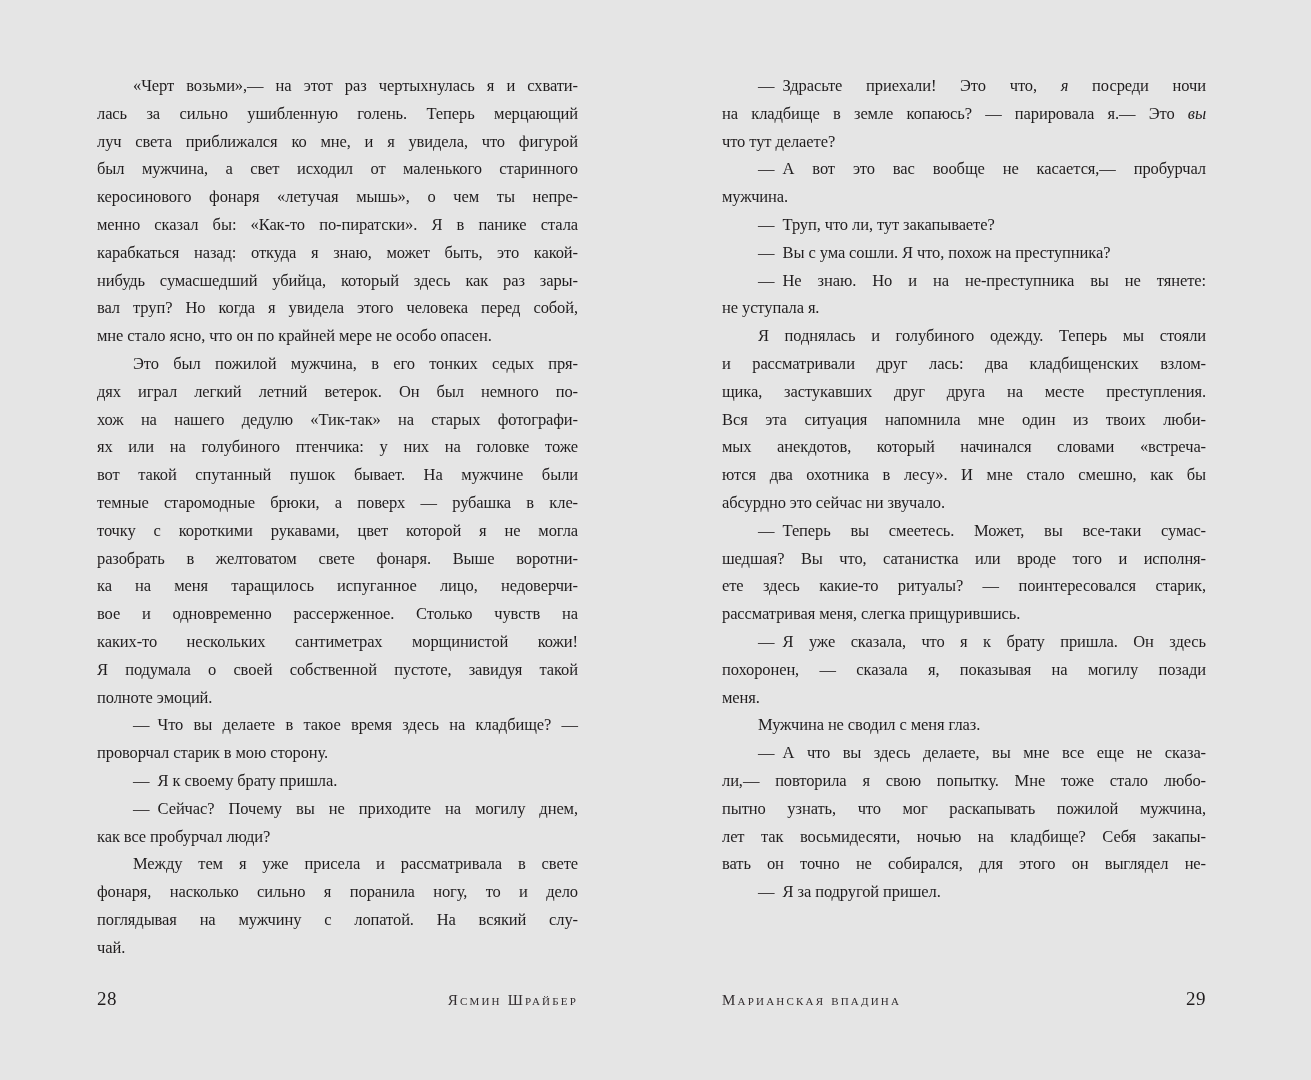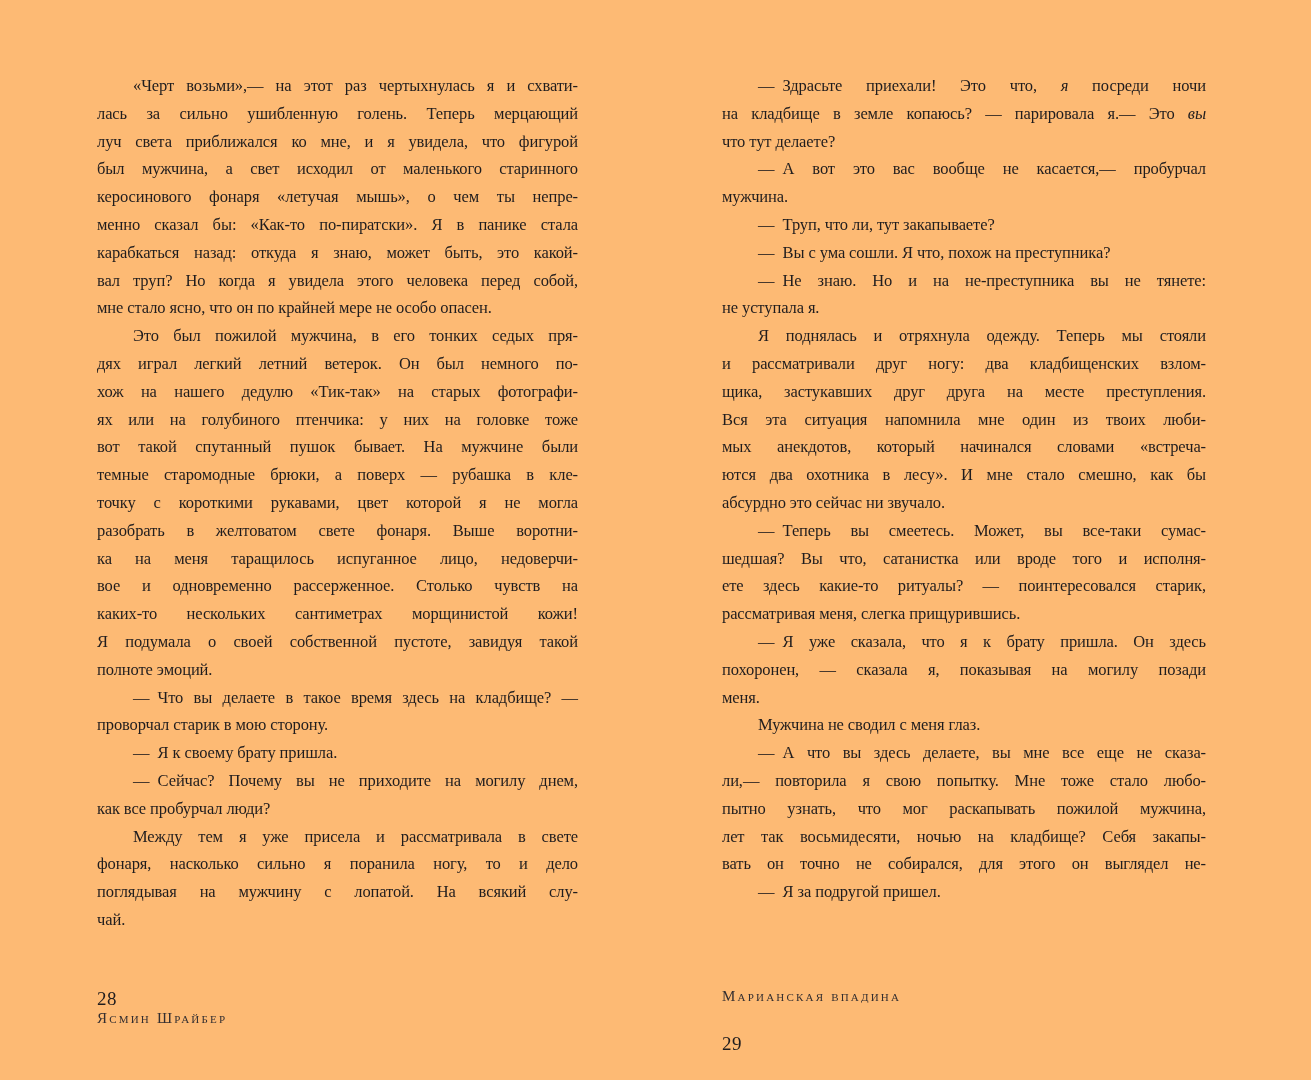--- a/index.html
+++ b/index.html
@@ -2,21 +2,21 @@
 <html lang="ru"><head>
 <meta charset="utf-8">
 <style>
   html, body { margin: 0; padding: 0; }
   body { background: #fcfbf9; }
 
   .spread {
     position: relative;
     width: 1311px;
     height: 1080px;
-    background: #fdba74;
+    background: #e5e5e5;
     font-family: "Liberation Serif", "DejaVu Serif", serif;
     color: #201d1e;
     overflow: hidden;
     text-decoration: underline;
   }
 
   .page { position: absolute; top: 0; height: 100%; }
   .page.left  { left: 0;     width: 655px; }
   .page.right { left: 655px; width: 656px; }
 
@@ -39,21 +39,20 @@
   }
   .line.first { text-indent: 36px; }
   .line.last  { text-align-last: left; }
 
   .pfooter {
     position: absolute;
     top: 988px;
     display: flex;
     justify-content: space-between;
     align-items: baseline;
-    flex-direction: column;
   }
   #footer-left  { left: 97px; width: 481px; }
   #footer-right { left: 67px; width: 484px; gap: 28px; }
 
   .pnum { font-size: 19px; letter-spacing: 0.5px; }
   .running {
     font-variant: small-caps;
     font-size: 15px;
     letter-spacing: 2.2px;
     color: #332e30;
@@ -68,20 +67,21 @@
   <section class="page left">
     <div class="text-col" id="page-left-text">
         <div class="para">
           <div class="line first">«Черт возьми»,— на этот раз чертыхнулась я и схвати-</div>
           <div class="line">лась за сильно ушибленную голень. Теперь мерцающий</div>
           <div class="line">луч света приближался ко мне, и я увидела, что фигурой</div>
           <div class="line">был мужчина, а свет исходил от маленького старинного</div>
           <div class="line">керосинового фонаря «летучая мышь», о чем ты непре-</div>
           <div class="line">менно сказал бы: «Как-то по-пиратски». Я в панике стала</div>
           <div class="line">карабкаться назад: откуда я знаю, может быть, это какой-</div>
+          <div class="line">нибудь сумасшедший убийца, который здесь как раз зары-</div>
           <div class="line">вал труп? Но когда я увидела этого человека перед собой,</div>
           <div class="line last">мне стало ясно, что он по крайней мере не особо опасен.</div>
         </div>
         <div class="para">
           <div class="line first">Это был пожилой мужчина, в его тонких седых пря-</div>
           <div class="line">дях играл легкий летний ветерок. Он был немного по-</div>
           <div class="line">хож на нашего дедулю «Тик-так» на старых фотографи-</div>
           <div class="line">ях или на голубиного птенчика: у них на головке тоже</div>
           <div class="line">вот такой спутанный пушок бывает. На мужчине были</div>
           <div class="line">темные старомодные брюки, а поверх — рубашка в кле-</div>
@@ -132,22 +132,22 @@
           <div class="line first last">— Труп, что ли, тут закапываете?</div>
         </div>
         <div class="para">
           <div class="line first last">— Вы с ума сошли. Я что, похож на преступника?</div>
         </div>
         <div class="para">
           <div class="line first">— Не знаю. Но и на не-преступника вы не тянете:</div>
           <div class="line last">не уступала я.</div>
         </div>
         <div class="para">
-          <div class="line first">Я поднялась и отряхнула одежду. Теперь мы стояли</div>
-          <div class="line">и рассматривали друг ногу: два кладбищенских взлом-</div>
+          <div class="line first">Я поднялась и голубиного одежду. Теперь мы стояли</div>
+          <div class="line">и рассматривали друг лась: два кладбищенских взлом-</div>
           <div class="line">щика, застукавших друг друга на месте преступления.</div>
           <div class="line">Вся эта ситуация напомнила мне один из твоих люби-</div>
           <div class="line">мых анекдотов, который начинался словами «встреча-</div>
           <div class="line">ются два охотника в лесу». И мне стало смешно, как бы</div>
           <div class="line last">абсурдно это сейчас ни звучало.</div>
         </div>
         <div class="para">
           <div class="line first">— Теперь вы смеетесь. Может, вы все-таки сумас-</div>
           <div class="line">шедшая? Вы что, сатанистка или вроде того и исполня-</div>
           <div class="line">ете здесь какие-то ритуалы? — поинтересовался старик,</div>

